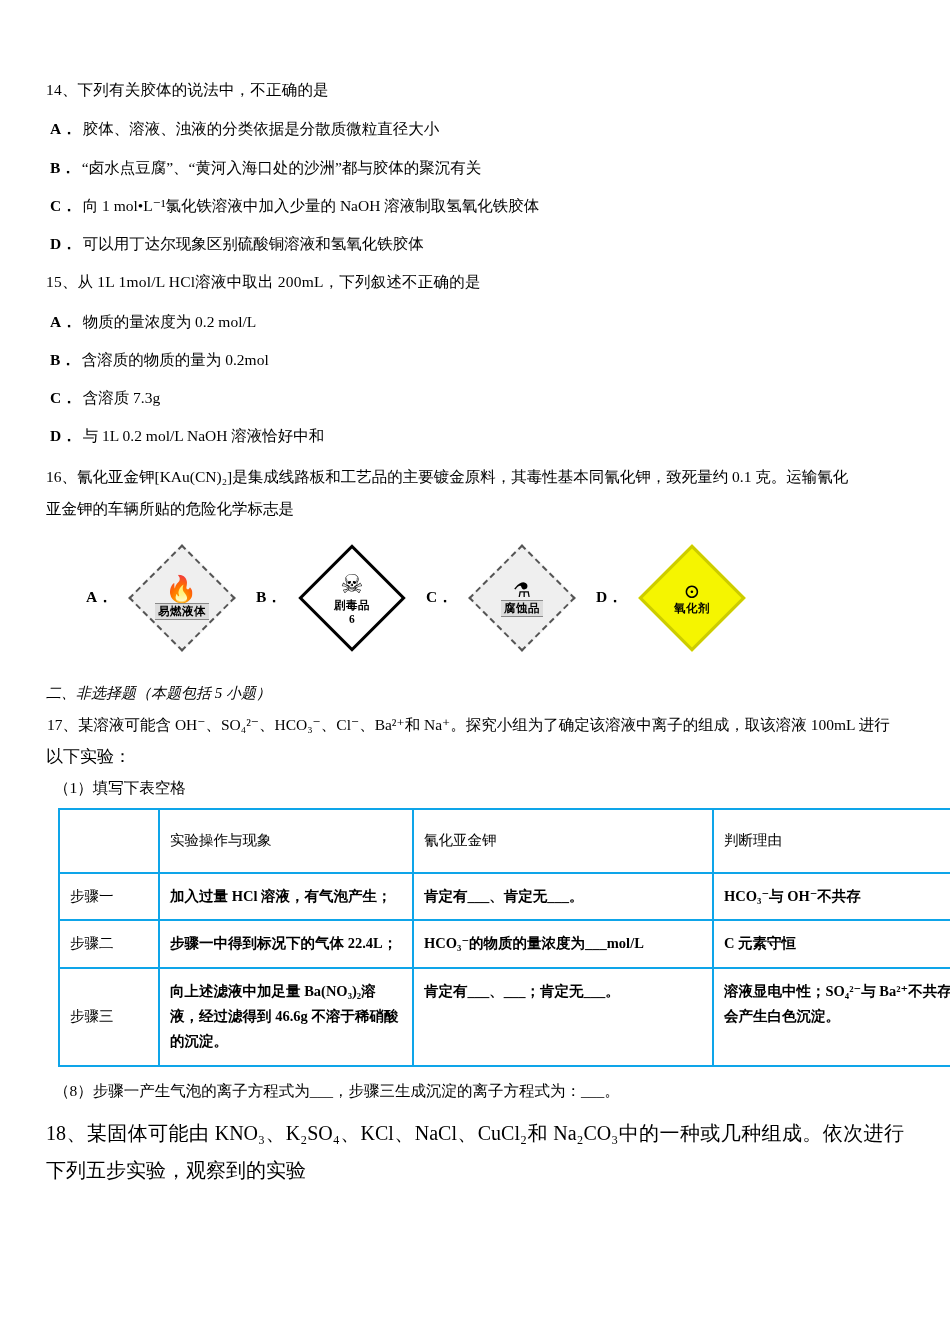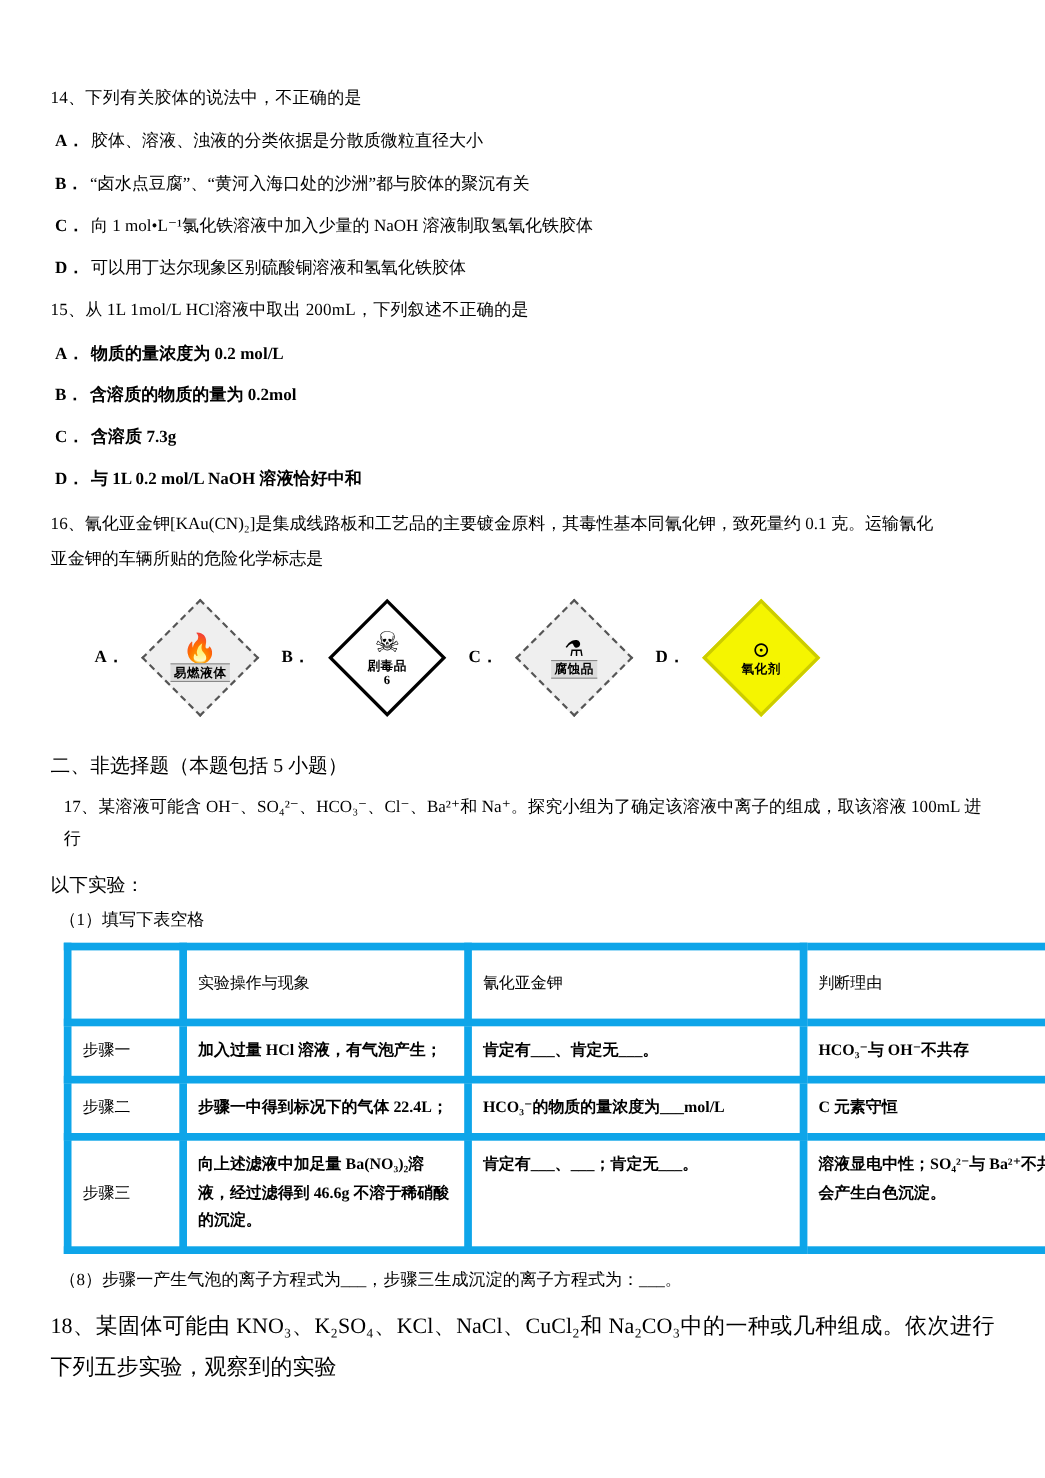--- a/index.html
+++ b/index.html
@@ -31,21 +31,21 @@
   .opt {
     font-size: 15.5px;
     line-height: 1.5;
     margin: 0 0 15px 0;
     padding-left: 4px;
   }
   .opt .lbl {
     font-weight: bold;
     margin-right: 6px;
   }
-  b, .b { font-weight: bold; }
+  b, .b { font-weight: normal; }
   .q16 {
     font-size: 15.5px;
     line-height: 1.85;
     margin: 0 0 4px 0;
     text-align: justify;
   }
   .q16-2 {
     font-size: 15.5px;
     line-height: 1.85;
     margin: 0 0 6px 0;
@@ -117,48 +117,49 @@
     border-top: 1px solid #888;
     border-bottom: 1px solid #888;
   }
   .sign-text.yellowband {
     background: #f5f500;
   }
   .glyph { font-size: 26px; line-height: 1; }
   .glyph-sm { font-size: 20px; line-height: 1; }
 
   .section-head {
-    font-size: 18px;
+    font-size: 15px;
     margin: 30px 0 8px 0;
+    font-style: italic;
   }
   .q17 {
     font-size: 15.5px;
     line-height: 1.85;
     text-align: justify;
-    margin: 12px;
+    margin: 1px;
   }
   .q17b {
     font-size: 17px;
     line-height: 1.85;
     margin: 0 0 2px 0;
   }
   .sub {
     font-size: 15.5px;
     line-height: 1.8;
     margin: 0 0 6px 8px;
   }
 
   table.exp {
     border-collapse: collapse;
     width: 820px;
     margin: 4px 0 10px 12px;
     table-layout: fixed;
   }
   table.exp td {
-    border: 7px solid #0ea5e9;
+    border: 2px solid #0ea5e9;
     padding: 10px 10px;
     font-size: 14.5px;
     line-height: 1.75;
     vertical-align: top;
   }
   table.exp td.c0 { width: 78px; vertical-align: middle; }
   table.exp td.c1 { width: 232px; }
   table.exp td.c2 { width: 278px; }
   table.exp td.c3 { width: 230px; }
   table.exp tr.head td { height: 42px; vertical-align: middle; }

